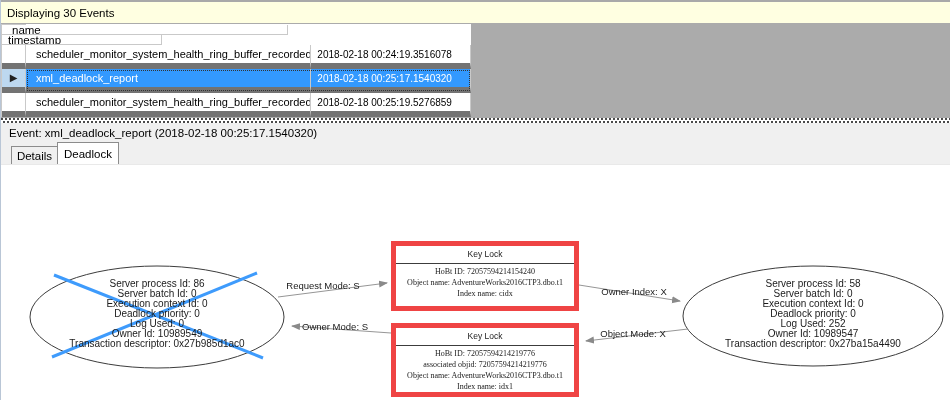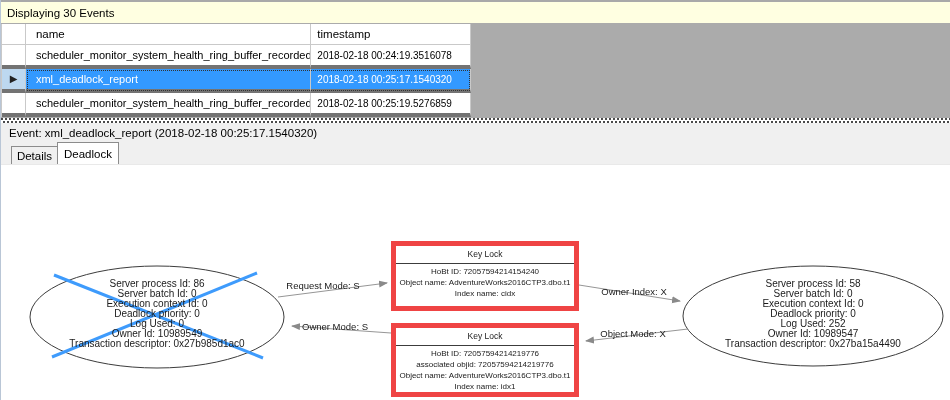--- a/index.html
+++ b/index.html
@@ -7,22 +7,22 @@
     font-family:"Liberation Sans",sans-serif;color:#000;background:#fff;
     border-left:1px solid #b9c6d6;box-sizing:border-box;}
   
   .info-bar{position:absolute;left:0;top:0;width:950px;height:23px;
     background:#FFFFE1;border-top:2px solid #a9a9a9;box-sizing:border-box;
     display:flex;align-items:center;padding-left:6px;font-size:11.5px;}
   
   .grid-band{position:absolute;left:0;top:23px;width:950px;height:95px;background:#ABABAB;}
   .grid{position:absolute;left:0;top:1px;width:470px;background:#fff;border-left:1px solid #c9c9c9;box-sizing:border-box;}
   .g-row{display:flex;position:relative;height:24px;box-sizing:border-box;}
-  .g-row.header{height:21px;}
-  .cell{box-sizing:border-box;border-right:1px solid #c9c9c9;border-bottom:4px solid #737373;
+  .g-row.header{height:21px;flex-direction:column;}
+  .cell{box-sizing:border-box;border-right:1px solid #c9c9c9;border-bottom:6px solid #737373;
     display:flex;align-items:center;overflow:hidden;white-space:nowrap;background:#fff;}
   .cell.sel{width:24px;justify-content:center;}
   .cell.cname{width:286px;padding-left:10px;font-size:11px;}
   .cell.cts{width:160px;padding-left:6px;font-size:10px;}
   .g-row.header .cell{font-size:11.5px;border-bottom:1px solid #c9c9c9;}
   .g-row.selected .cell.cname,.g-row.selected .cell.cts{background:#3399FF;color:#fff;}
   .g-row.selected .cell.sel{background:#BDD8F0;}
   .g-row.selected::after{content:"";position:absolute;left:24px;right:0;top:0;bottom:1px;
     outline:1px dotted #333;outline-offset:-2px;pointer-events:none;}
   .sel-arrow{font-size:10px;color:#222;line-height:1;}
@@ -40,21 +40,21 @@
     border:1px solid #8c8c8c;border-bottom:none;background:#F0F0F0;cursor:default;}
   .tab.t-details{left:10px;width:47px;height:18px;}
   .tab.t-deadlock{left:56px;width:62px;height:22px;background:#fff;z-index:2;}
   
   .content{position:absolute;left:0;top:164px;width:950px;height:236px;background:#fff;border-top:1px solid #e9e9e9;}
   .gsvg{position:absolute;left:0;top:0;}
   .proc{position:absolute;width:250px;text-align:center;font-size:10px;line-height:10px;color:#1a1a1a;}
   .lock{position:absolute;width:188px;border:5px solid #ef4444;box-sizing:border-box;background:transparent;
     font-size:8px;color:#1a1a1a;text-align:center;}
   .lock .title{height:17px;line-height:17px;border-bottom:1px solid #3c3c3c;font-size:8.5px;}
-  .lock .body{padding-top:2px;line-height:11px;}
+  .lock .body{padding-top:2px;line-height:11px;font-family:Liberation Serif, serif;}
   .edge-label{position:absolute;transform:translateX(-50%);white-space:nowrap;
     font-size:9.5px;color:#1a1a1a;}
 </style>
 </head>
 <body>
 
 <div class="screen">
 
   <div class="info-bar">
     <span>Displaying 30 Events</span>

